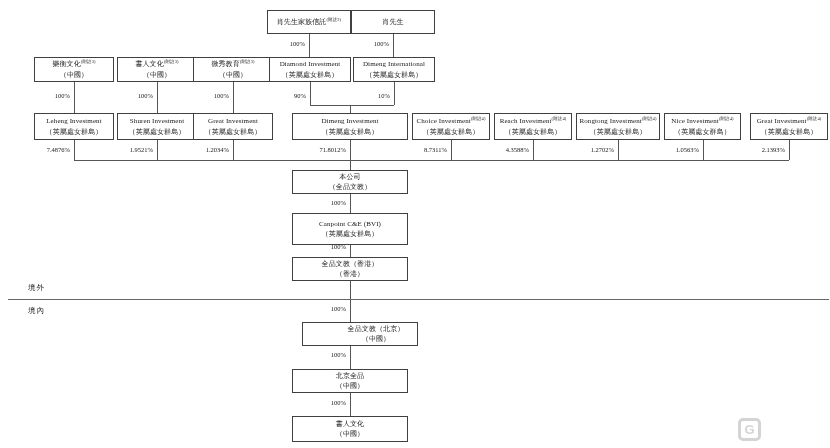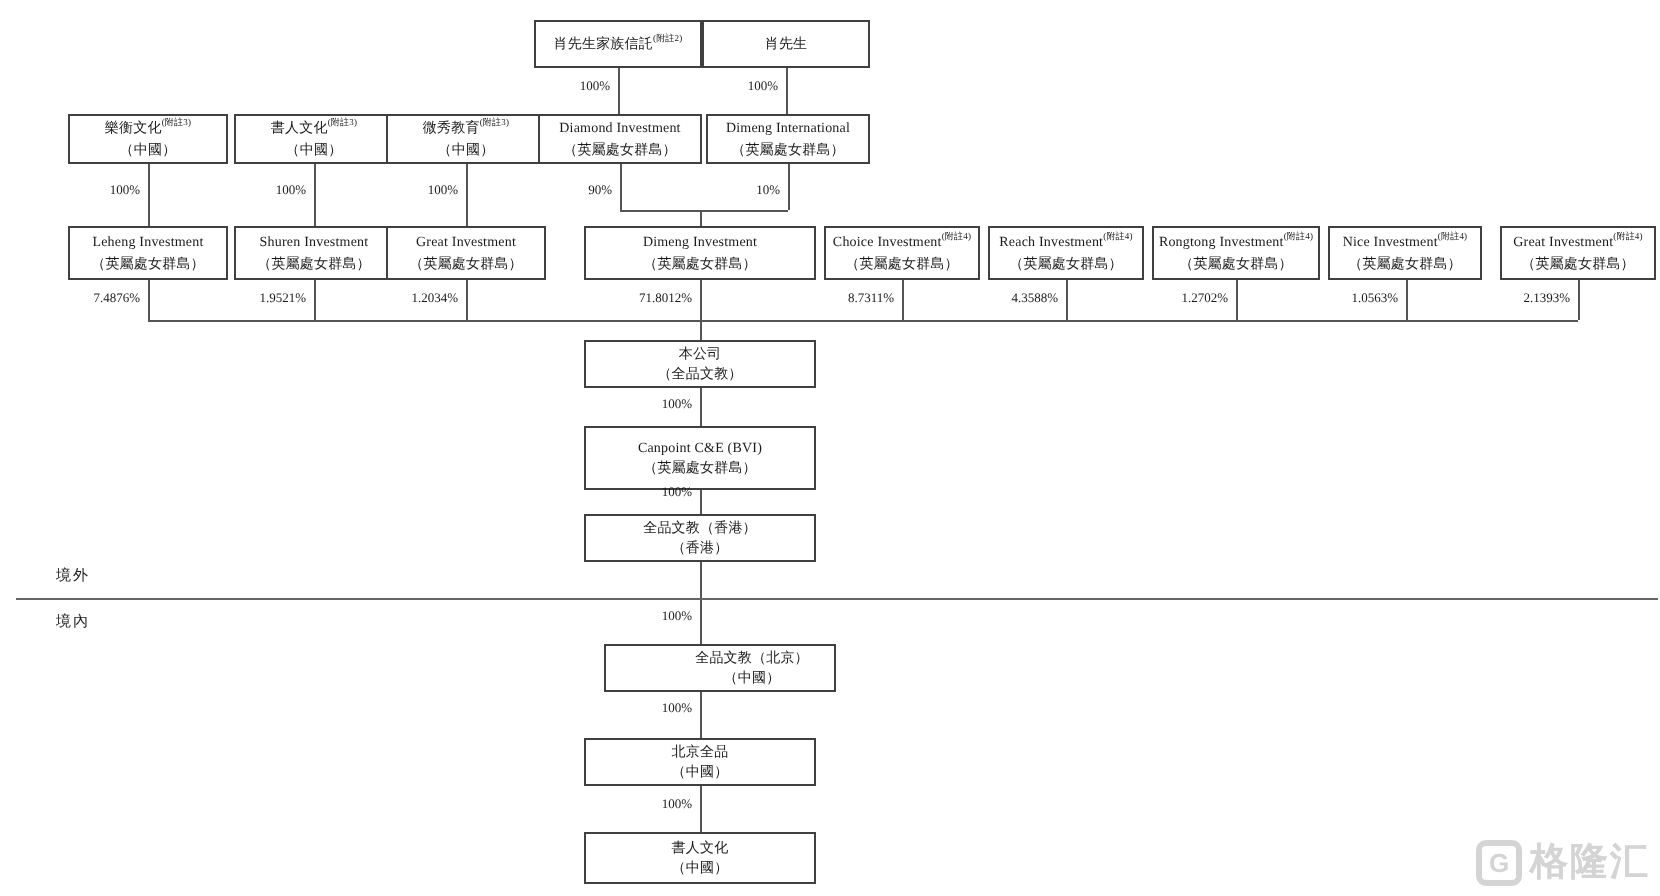--- a/index.html
+++ b/index.html
@@ -81,21 +81,20 @@
 </style>
 </head>
 <body>
 
 <div id="canvas">
   <div id="offshore-label" class="region-label">境外</div>
   <div id="onshore-label" class="region-label">境內</div>
 
   <div class="watermark">
     <div class="wm-icon">G</div>
-    <div class="wm-text">格隆汇</div>
   </div>
 <div class="edge-v" style="left: 309px; top: 34px; height: 23px;"></div>
     <div class="edge-v" style="left: 393px; top: 34px; height: 23px;"></div>
     <div class="edge-v" style="left: 74px; top: 82px; height: 31px;"></div>
     <div class="edge-v" style="left: 157px; top: 82px; height: 31px;"></div>
     <div class="edge-v" style="left: 233px; top: 82px; height: 31px;"></div>
     <div class="edge-v" style="left: 310px; top: 82px; height: 23px;"></div>
     <div class="edge-v" style="left: 394px; top: 82px; height: 23px;"></div>
     <div class="edge-v" style="left: 350px; top: 105px; height: 8px;"></div>
     <div class="edge-v" style="left: 74px; top: 140px; height: 20px;"></div>

